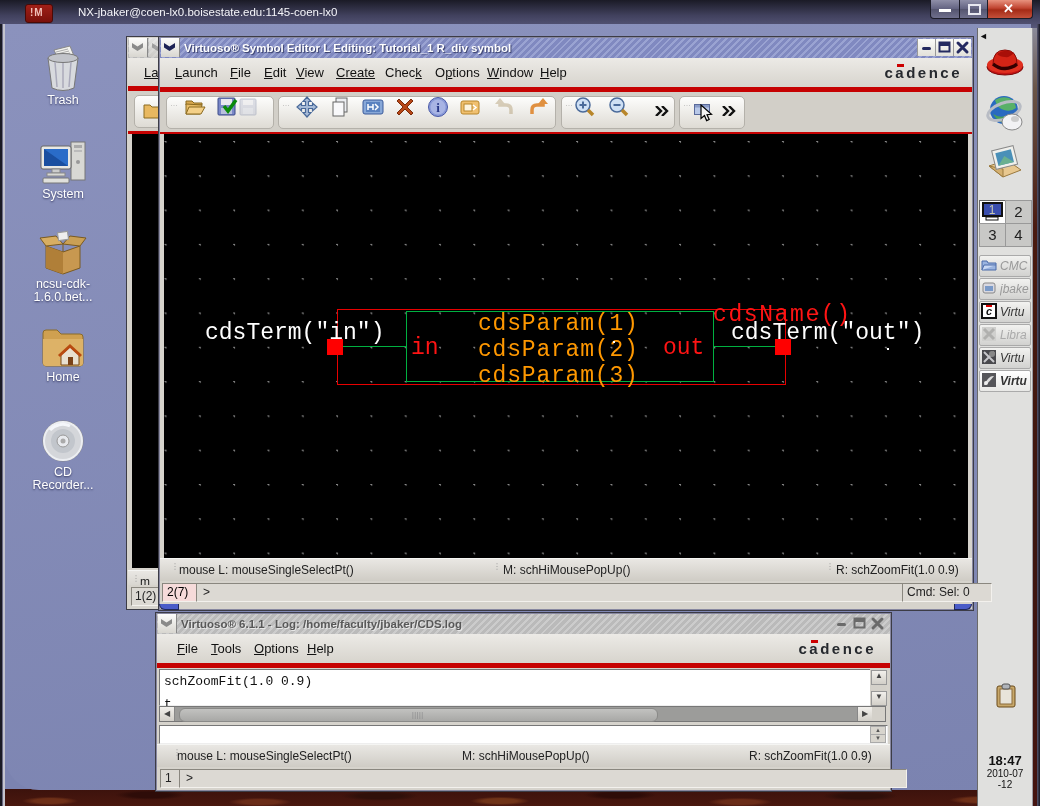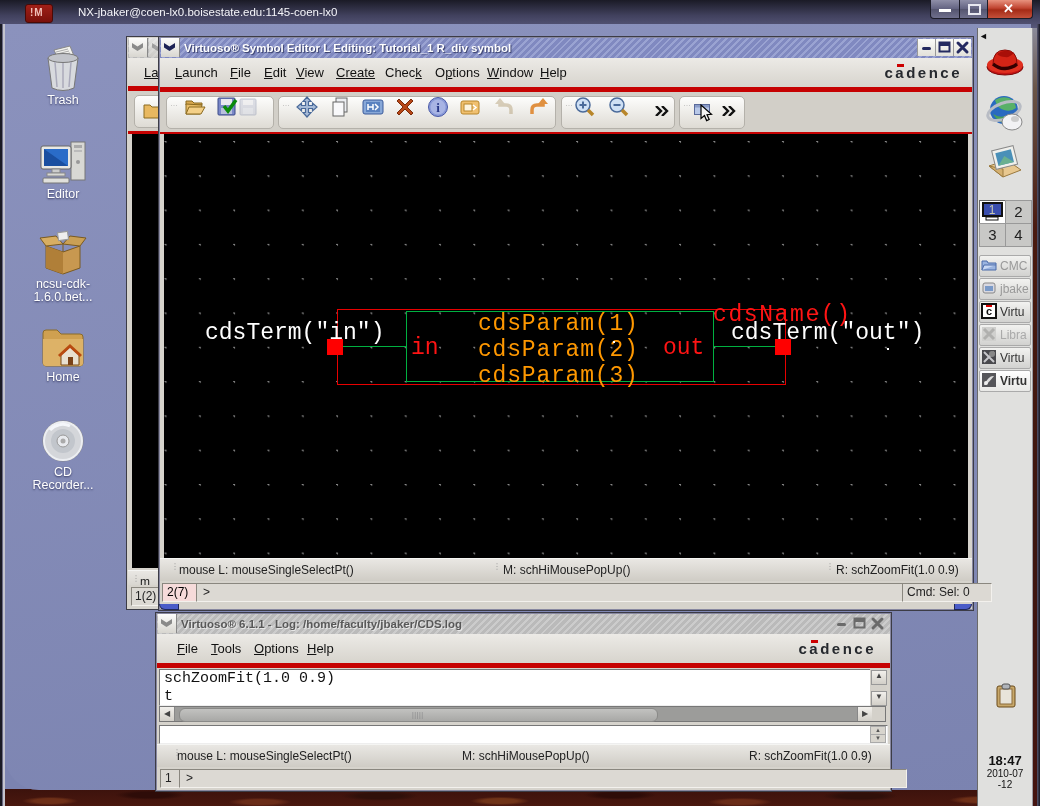--- a/index.html
+++ b/index.html
@@ -41,21 +41,21 @@
 .dicon{position:absolute;width:110px;text-align:center;color:#fff;font-size:12.5px;}
 .dicon svg{display:block;margin:0 auto;}
 .dlabel{margin-top:2px;line-height:13px;text-shadow:0 1px 2px #30345c;}
 
 #panel{left:977px;top:28px;width:54px;height:778px;background:#e0e0de;border-left:1px solid #6a6a6a;border-right:1px solid #9a9aa2;}
 #panel .parrow{position:absolute;left:1px;top:3px;font-size:9px;color:#111;}
 .picon{position:absolute;left:7px;}
 #pager{position:absolute;left:1px;top:172px;width:52px;height:46px;font-size:15px;color:#222;}
 #pager .c{position:absolute;width:25px;height:22px;background:#c8c8c6;border:1px solid #999;line-height:22px;text-align:center;}
 #tasks{position:absolute;left:1px;top:227px;width:52px;}
-.titem{position:relative;height:20px;margin-bottom:1px;background:linear-gradient(#f2f2f0,#d2d2d0);border:1px solid #aaa;border-radius:2px;font-size:12px;color:#333;}
+.titem{position:relative;height:20px;margin-bottom:1px;background:linear-gradient(#f2f2f0,#d2d2d0);border:1px solid #aaa;border-radius:2px;font-size:12px;color:#333;font-style:italic;}
 .titem .tic{position:absolute;left:1px;top:1px;width:16px;height:16px;}
 .titem .ttx{position:absolute;left:20px;top:3px;white-space:nowrap;overflow:hidden;width:30px;}
 #clock{position:absolute;left:0;top:725px;width:54px;text-align:center;color:#111;}
 #clock .t1{font-weight:bold;font-size:13px;}
 #clock .t2{font-size:10px;}
 
 .qwin{position:absolute;background:#d6d3cc;border:1px solid #3c3c46;box-shadow:0 0 0 1px #8888a0 inset;}
 .tbar{position:absolute;left:1px;right:1px;top:1px;height:20px;
  background:repeating-linear-gradient(135deg,#9aa3d2 0 2px,#8089c0 2px 5px);}
 .tbar.inact{background:repeating-linear-gradient(135deg,#cccccc 0 2px,#bababa 2px 5px);}
@@ -119,21 +119,21 @@
    <rect x="37" y="5" width="8" height="3" fill="#aaa"></rect>
         <rect x="37" y="10" width="8" height="2" fill="#bbb"></rect>
    <circle cx="41" cy="22" r="2" fill="#999"></circle>
    <rect x="4" y="6" width="30" height="23" rx="2" fill="#e8e8e4" stroke="#666"></rect>
    <rect x="7" y="9" width="24" height="17" fill="#2a6cc8"></rect>
    <path d="M7 9 L31 26 L7 26 Z" fill="#1a4fa0"></path>
    <rect x="15" y="29" width="8" height="4" fill="#ccc" stroke="#888"></rect>
    <rect x="10" y="33" width="18" height="3" fill="#d8d8d4" stroke="#888"></rect>
    <rect x="6" y="38" width="26" height="5" rx="1" fill="#e0e0dc" stroke="#777"></rect>
   </svg>
-  <div class="dlabel">Editor</div>
+  <div class="dlabel">System</div>
  </div>
  <div class="dicon" style="left:8px;top:230px;">
   <svg width="50" height="46" viewBox="0 0 50 46">
    <path d="M8 16 L25 22 L42 16 L42 38 L25 44 L8 38 Z" fill="#c89850" stroke="#7a5a20"></path>
    <path d="M8 16 L25 22 L25 44 L8 38 Z" fill="#b07f38"></path>
    <path d="M8 16 L2 8 L18 6 L25 14 Z" fill="#d8ae62" stroke="#7a5a20"></path>
    <path d="M42 16 L48 8 L32 6 L25 14 Z" fill="#caa055" stroke="#7a5a20"></path>
    <path d="M25 22 L25 14" stroke="#7a5a20"></path>
    <rect x="20" y="2" width="10" height="8" fill="#eee" stroke="#999" transform="rotate(-8 25 6)"></rect>
   </svg>
@@ -491,21 +491,21 @@
   </div>
   <div class="menubar" style="top:21px;">
     <span style="left:20px;"><u>F</u>ile</span>
     <span style="left:54px;"><u>T</u>ools</span>
     <span style="left:97px;"><u>O</u>ptions</span>
     <span style="left:150px;"><u>H</u>elp</span>
     <div class="cadence" style="right:14px;top:6px;">c<i></i>adence</div>
   </div>
   <div class="redline" style="top:50px;"></div>
   <div class="abs" style="left:3px;top:56px;width:710px;height:35px;background:#fff;border:1px solid #888;border-color:#777 #eee #eee #777;
-   font-family:'Liberation Mono',monospace;font-size:15px;color:#111;line-height:18px;padding-left:4px;">schZoomFit(1.0 0.9)<br>t</div>
+   font-family:'Liberation Mono',monospace;font-size:13px;color:#111;line-height:23px;padding-left:4px;">schZoomFit(1.0 0.9)<br>t</div>
   <div class="abs" style="left:714px;top:56px;width:16px;height:37px;background:#d4d1ca;">
     <div class="abs" style="left:1px;top:1px;width:14px;height:13px;background:linear-gradient(#f2f0ec,#d2cfc8);border:1px solid #999;font-size:8px;text-align:center;color:#444;">▲</div>
     <div class="abs" style="left:1px;top:22px;width:14px;height:13px;background:linear-gradient(#f2f0ec,#d2cfc8);border:1px solid #999;font-size:8px;text-align:center;color:#444;">▼</div>
   </div>
   <div class="abs" style="left:3px;top:93px;width:727px;height:16px;background:#9c9c9a;border:1px solid #777;box-sizing:border-box;">
     <div class="abs" style="left:0;top:0;width:14px;height:14px;background:linear-gradient(#f2f0ec,#d2cfc8);border-right:1px solid #888;font-size:8px;text-align:center;color:#444;line-height:14px;">◀</div>
     <div class="abs" style="left:19px;top:1px;width:477px;height:12px;background:linear-gradient(#c2c2c0,#a8a8a6);border:1px solid #8a8a88;border-radius:6px;"></div>
     <div class="abs" style="left:252px;top:4px;color:#88888a;font-size:7px;letter-spacing:0.5px;">|||||</div>
     <div class="abs" style="right:13px;top:0;width:14px;height:14px;background:linear-gradient(#f2f0ec,#d2cfc8);border-left:1px solid #888;font-size:8px;text-align:center;color:#444;line-height:14px;">▶</div>
     <div class="abs" style="right:0;top:0;width:13px;height:14px;background:#d4d1ca;"></div>

